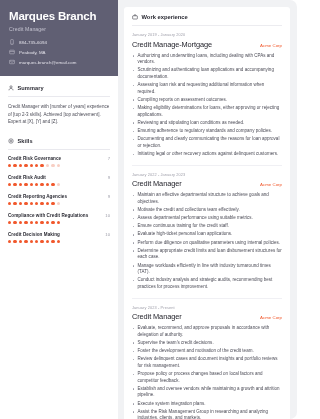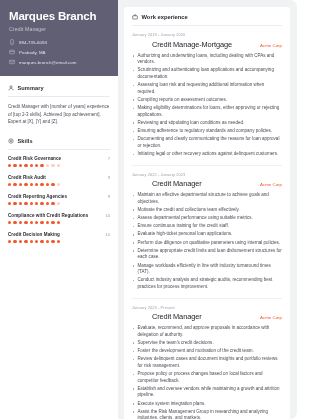--- a/index.html
+++ b/index.html
@@ -47,21 +47,21 @@
   .card { background:#fff; border-radius:3px; padding:7px 8px 7px 8px; margin-bottom:6px; }
   .msec-head { display:flex; align-items:center; gap:3.5px; padding-bottom:5px; border-bottom:1px solid #ececf0; margin-bottom:6px; }
   .msec-ico { width:6px; height:6px; flex:0 0 6px; }
   .msec-ico svg { display:block; width:6px; height:6px; }
   .msec-title { font-size:5.8px; font-weight:700; color:#2a2a33; }
 
   .entry { margin-bottom:7px; }
   .entry:last-child { margin-bottom:0; }
   .edate { font-size:3.9px; color:#a0a0ab; letter-spacing:.1px; margin-bottom:2.5px; }
   .erow { display:flex; justify-content:space-between; align-items:baseline; gap:6px; margin-bottom:4px; }
-  .etitle { font-size:7.4px; font-weight:400; color:#23232b; letter-spacing:-0.1px;margin-left:20px; }
+  .etitle { font-size:7.4px; font-weight:400; color:#23232b; letter-spacing:-0.1px; }
   .eorg { font-size:4.4px; color:#f1582c; white-space:nowrap; }
   .blist { list-style:none; }
   .blist li {
     position:relative; padding-left:5.5px;
     font-size:4.5px; line-height:6.6px; color:#4a4a55; margin-bottom:1.6px;
     letter-spacing:.02px;
   }
   .blist li:before {
     content:""; position:absolute; left:0.8px; top:2.6px;
     width:1.5px; height:1.5px; border-radius:50%; background:#9b9ba6;

